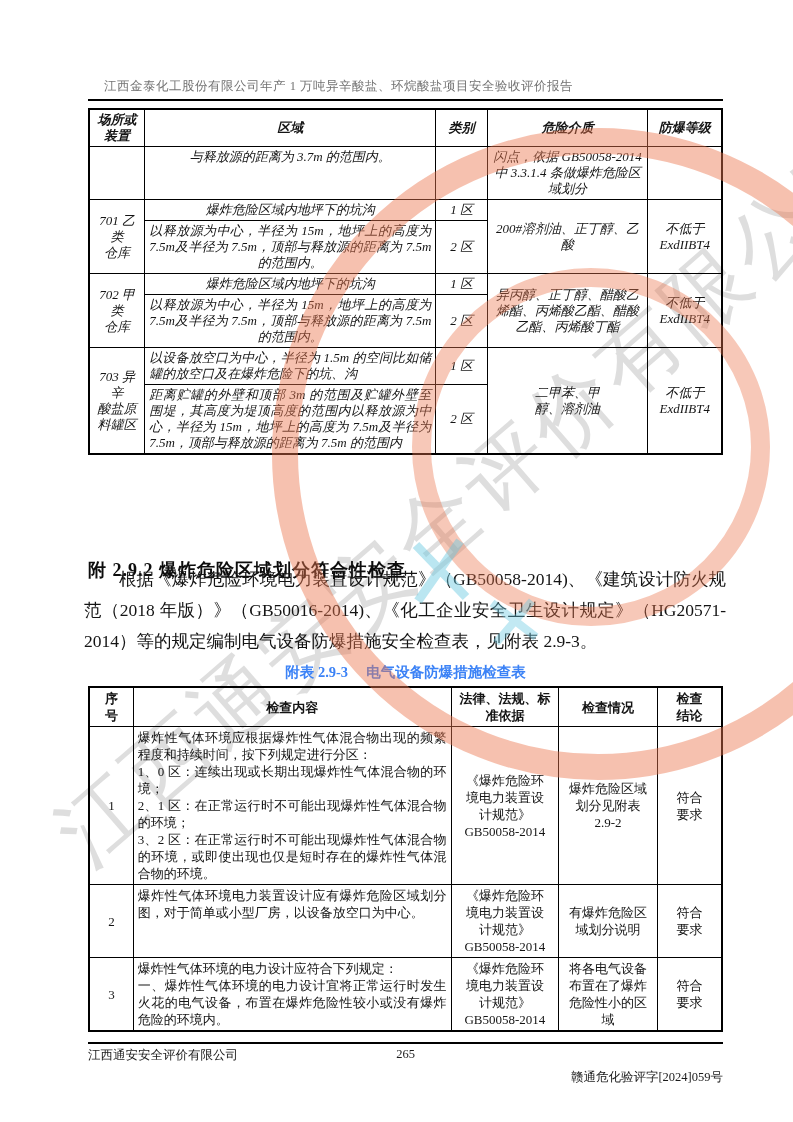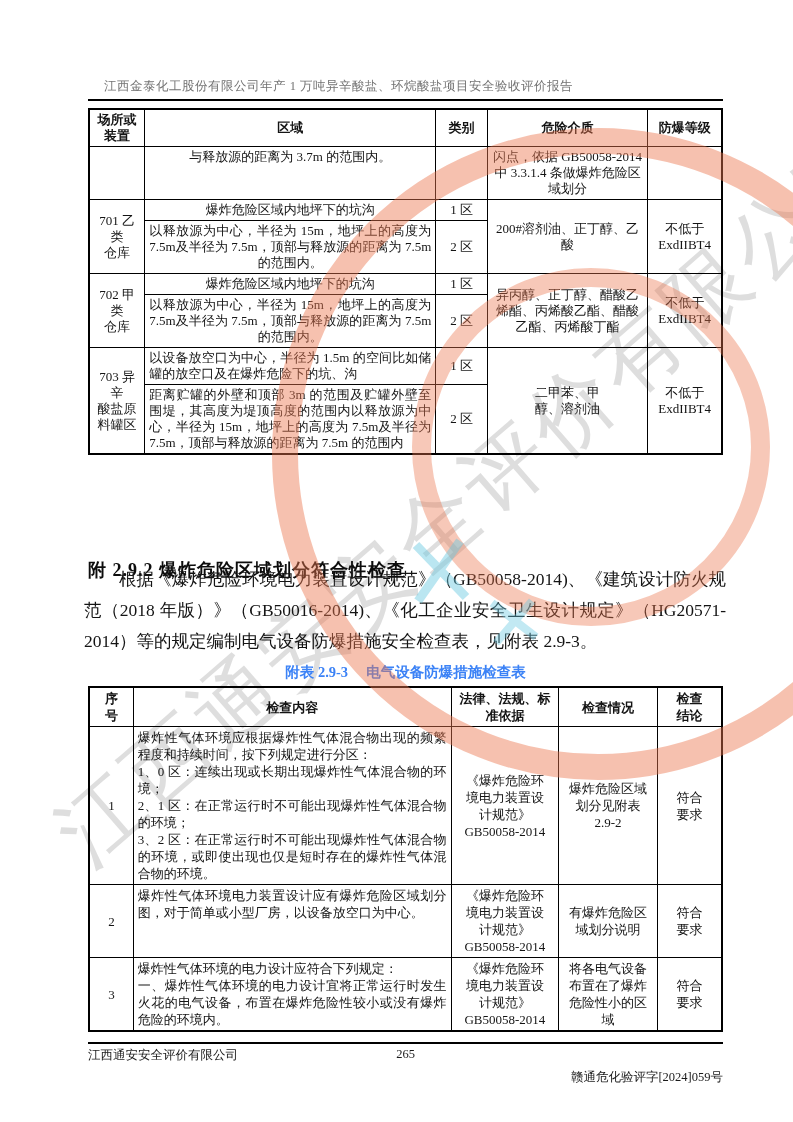--- a/index.html
+++ b/index.html
@@ -17,21 +17,21 @@
   .header-rule{
     position:absolute;top:99px;left:88px;width:635px;height:2px;background:#000;
   }
   
   table.doc{
     position:absolute;left:88px;width:635px;
     border-collapse:collapse;table-layout:fixed;
     border:2px solid #000;
     font-size:13px;
   }
-  #t1{top:108px;}
+  #t1{top:108px;font-style:italic;}
   #t2{top:686px;}
   table.doc td,table.doc th{
     border:1px solid #000;
     padding:2px 4px;
     vertical-align:middle;
     text-align:center;
     line-height:16px;
     white-space:pre-line;
     word-break:break-all;
     font-weight:normal;

